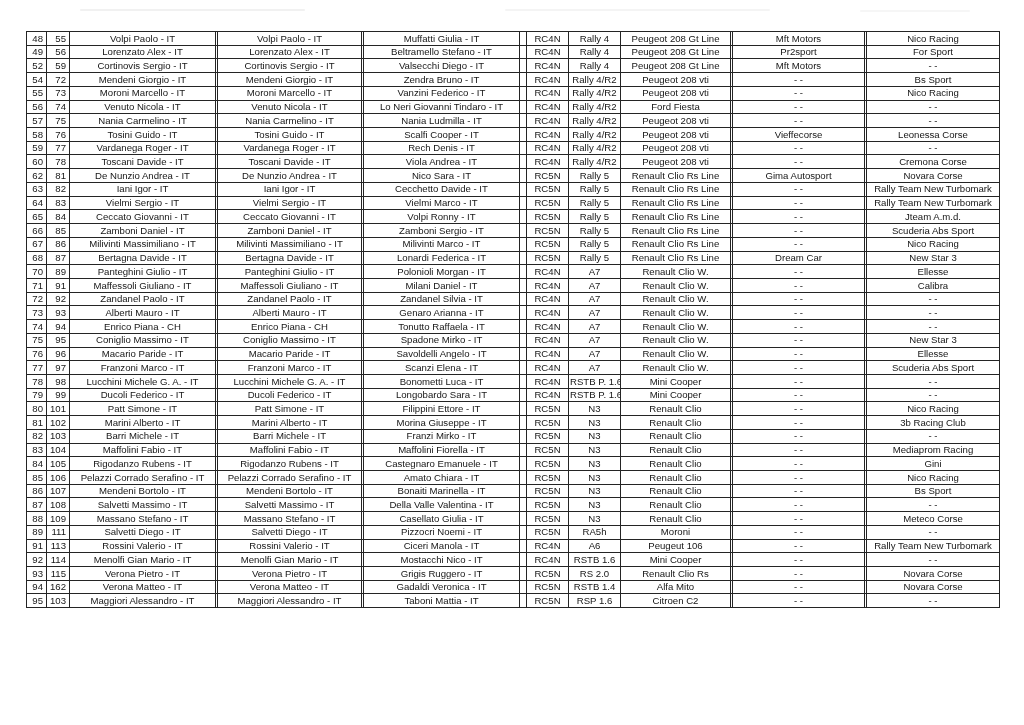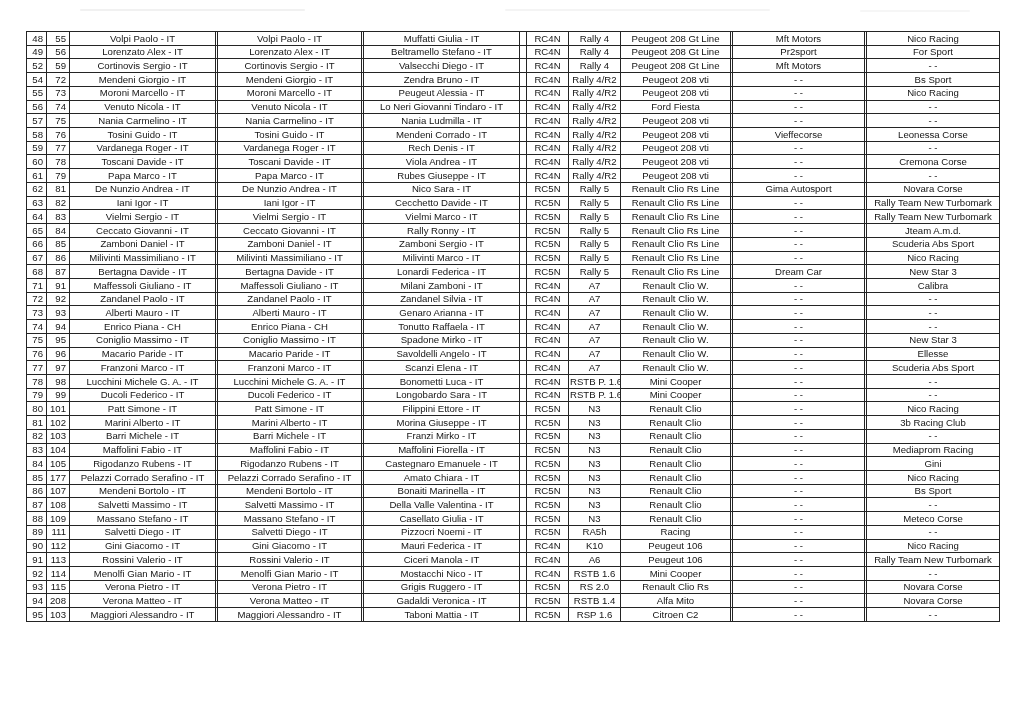--- a/index.html
+++ b/index.html
@@ -147,21 +147,21 @@
           <td class="gap"></td>
           <td>Bs Sport</td>
         </tr>
         <tr>
           <td class="numeric">55</td>
           <td class="numeric">73</td>
           <td>Moroni Marcello - IT</td>
           <td class="gap"></td>
           <td>Moroni Marcello - IT</td>
           <td class="gap"></td>
-          <td>Peugeut Alessia - IT</td>
+          <td>Vanzini Federico - IT</td>
           <td class="gap"></td>
           <td>RC4N</td>
           <td>Rally 4/R2</td>
           <td>Peugeot 208 vti</td>
           <td class="gap"></td>
           <td>- -</td>
           <td class="gap"></td>
           <td>Nico Racing</td>
         </tr>
         <tr>
@@ -198,21 +198,21 @@
           <td class="gap"></td>
           <td>- -</td>
         </tr>
         <tr>
           <td class="numeric">58</td>
           <td class="numeric">76</td>
           <td>Tosini Guido - IT</td>
           <td class="gap"></td>
           <td>Tosini Guido - IT</td>
           <td class="gap"></td>
-          <td>Mendeni Corrado - IT</td>
+          <td>Scalfi Cooper - IT</td>
           <td class="gap"></td>
           <td>RC4N</td>
           <td>Rally 4/R2</td>
           <td>Peugeot 208 vti</td>
           <td class="gap"></td>
           <td>Vieffecorse</td>
           <td class="gap"></td>
           <td>Leonessa Corse</td>
         </tr>
         <tr>
@@ -243,37 +243,20 @@
           <td class="gap"></td>
           <td>RC4N</td>
           <td>Rally 4/R2</td>
           <td>Peugeot 208 vti</td>
           <td class="gap"></td>
           <td>- -</td>
           <td class="gap"></td>
           <td>Cremona Corse</td>
         </tr>
         <tr>
-          <td class="numeric">61</td>
-          <td class="numeric">79</td>
-          <td>Papa Marco - IT</td>
-          <td class="gap"></td>
-          <td>Papa Marco - IT</td>
-          <td class="gap"></td>
-          <td>Rubes Giuseppe - IT</td>
-          <td class="gap"></td>
-          <td>RC4N</td>
-          <td>Rally 4/R2</td>
-          <td>Peugeot 208 vti</td>
-          <td class="gap"></td>
-          <td>- -</td>
-          <td class="gap"></td>
-          <td>- -</td>
-        </tr>
-        <tr>
           <td class="numeric">62</td>
           <td class="numeric">81</td>
           <td>De Nunzio Andrea - IT</td>
           <td class="gap"></td>
           <td>De Nunzio Andrea - IT</td>
           <td class="gap"></td>
           <td>Nico Sara - IT</td>
           <td class="gap"></td>
           <td>RC5N</td>
           <td>Rally 5</td>
@@ -317,21 +300,21 @@
           <td class="gap"></td>
           <td>Rally Team New Turbomark</td>
         </tr>
         <tr>
           <td class="numeric">65</td>
           <td class="numeric">84</td>
           <td>Ceccato Giovanni - IT</td>
           <td class="gap"></td>
           <td>Ceccato Giovanni - IT</td>
           <td class="gap"></td>
-          <td>Rally Ronny - IT</td>
+          <td>Volpi Ronny - IT</td>
           <td class="gap"></td>
           <td>RC5N</td>
           <td>Rally 5</td>
           <td>Renault Clio Rs Line</td>
           <td class="gap"></td>
           <td>- -</td>
           <td class="gap"></td>
           <td>Jteam A.m.d.</td>
         </tr>
         <tr>
@@ -379,27 +362,44 @@
           <td class="gap"></td>
           <td>RC5N</td>
           <td>Rally 5</td>
           <td>Renault Clio Rs Line</td>
           <td class="gap"></td>
           <td>Dream Car</td>
           <td class="gap"></td>
           <td>New Star 3</td>
         </tr>
         <tr>
+          <td class="numeric">70</td>
+          <td class="numeric">89</td>
+          <td>Panteghini Giulio - IT</td>
+          <td class="gap"></td>
+          <td>Panteghini Giulio - IT</td>
+          <td class="gap"></td>
+          <td>Polonioli Morgan - IT</td>
+          <td class="gap"></td>
+          <td>RC4N</td>
+          <td>A7</td>
+          <td>Renault Clio W.</td>
+          <td class="gap"></td>
+          <td>- -</td>
+          <td class="gap"></td>
+          <td>Ellesse</td>
+        </tr>
+        <tr>
           <td class="numeric">71</td>
           <td class="numeric">91</td>
           <td>Maffessoli Giuliano - IT</td>
           <td class="gap"></td>
           <td>Maffessoli Giuliano - IT</td>
           <td class="gap"></td>
-          <td>Milani Zamboni - IT</td>
+          <td>Milani Daniel - IT</td>
           <td class="gap"></td>
           <td>RC4N</td>
           <td>A7</td>
           <td>Renault Clio W.</td>
           <td class="gap"></td>
           <td>- -</td>
           <td class="gap"></td>
           <td>Calibra</td>
         </tr>
         <tr>
@@ -618,21 +618,21 @@
           <td>RC5N</td>
           <td>N3</td>
           <td>Renault Clio</td>
           <td class="gap"></td>
           <td>- -</td>
           <td class="gap"></td>
           <td>Gini</td>
         </tr>
         <tr>
           <td class="numeric">85</td>
-          <td class="numeric">177</td>
+          <td class="numeric">106</td>
           <td>Pelazzi Corrado Serafino - IT</td>
           <td class="gap"></td>
           <td>Pelazzi Corrado Serafino - IT</td>
           <td class="gap"></td>
           <td>Amato Chiara - IT</td>
           <td class="gap"></td>
           <td>RC5N</td>
           <td>N3</td>
           <td>Renault Clio</td>
           <td class="gap"></td>
@@ -695,42 +695,25 @@
           <td class="numeric">89</td>
           <td class="numeric">111</td>
           <td>Salvetti Diego - IT</td>
           <td class="gap"></td>
           <td>Salvetti Diego - IT</td>
           <td class="gap"></td>
           <td>Pizzocri Noemi - IT</td>
           <td class="gap"></td>
           <td>RC5N</td>
           <td>RA5h</td>
-          <td>Racing</td>
-          <td class="gap"></td>
-          <td>- -</td>
-          <td class="gap"></td>
-          <td>- -</td>
-        </tr>
-        <tr>
-          <td class="numeric">90</td>
-          <td class="numeric">112</td>
-          <td>Gini Giacomo - IT</td>
-          <td class="gap"></td>
-          <td>Gini Giacomo - IT</td>
-          <td class="gap"></td>
-          <td>Mauri Federica - IT</td>
-          <td class="gap"></td>
-          <td>RC4N</td>
-          <td>K10</td>
-          <td>Peugeut 106</td>
-          <td class="gap"></td>
-          <td>- -</td>
-          <td class="gap"></td>
-          <td>Nico Racing</td>
+          <td>Moroni</td>
+          <td class="gap"></td>
+          <td>- -</td>
+          <td class="gap"></td>
+          <td>- -</td>
         </tr>
         <tr>
           <td class="numeric">91</td>
           <td class="numeric">113</td>
           <td>Rossini Valerio - IT</td>
           <td class="gap"></td>
           <td>Rossini Valerio - IT</td>
           <td class="gap"></td>
           <td>Ciceri Manola - IT</td>
           <td class="gap"></td>
@@ -771,21 +754,21 @@
           <td>RC5N</td>
           <td>RS 2.0</td>
           <td>Renault  Clio Rs</td>
           <td class="gap"></td>
           <td>- -</td>
           <td class="gap"></td>
           <td>Novara Corse</td>
         </tr>
         <tr>
           <td class="numeric">94</td>
-          <td class="numeric">208</td>
+          <td class="numeric">162</td>
           <td>Verona Matteo - IT</td>
           <td class="gap"></td>
           <td>Verona Matteo - IT</td>
           <td class="gap"></td>
           <td>Gadaldi Veronica - IT</td>
           <td class="gap"></td>
           <td>RC5N</td>
           <td>RSTB 1.4</td>
           <td>Alfa Mito</td>
           <td class="gap"></td>

